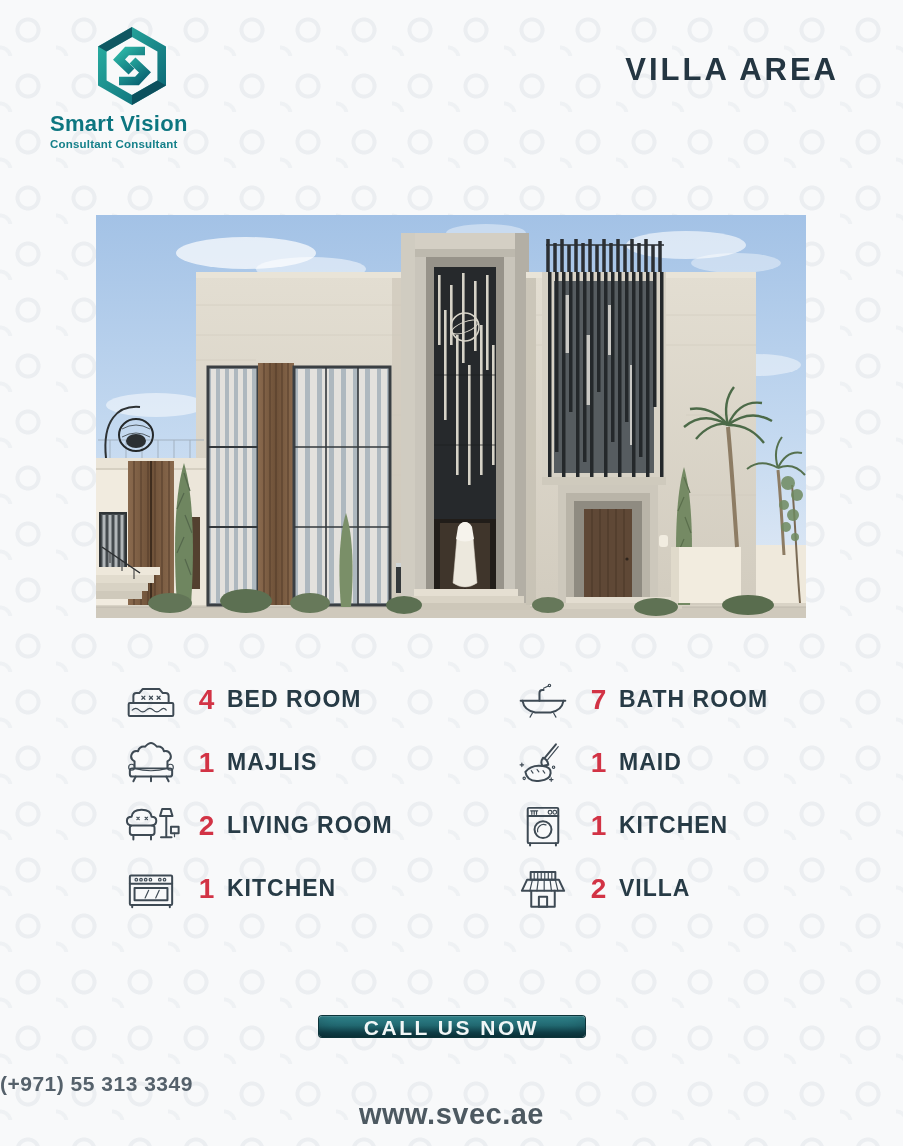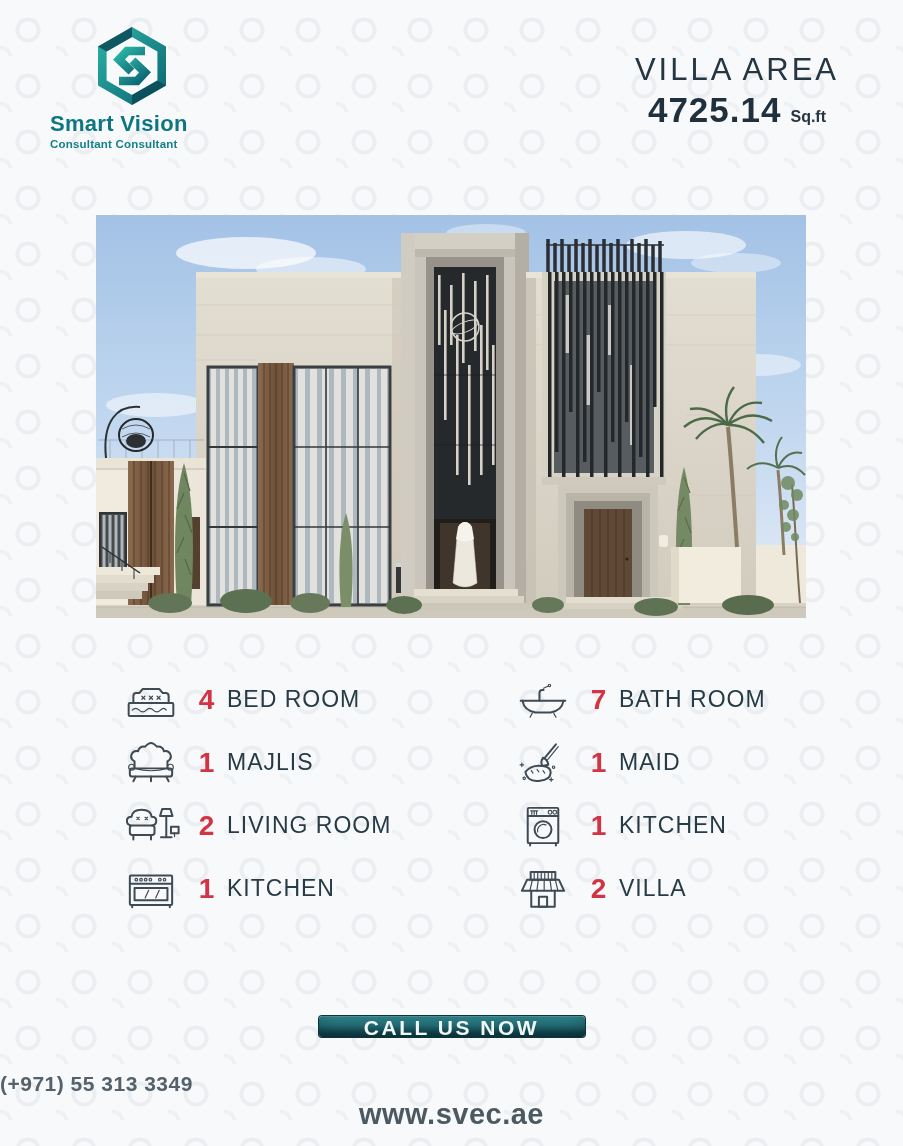--- a/index.html
+++ b/index.html
@@ -14,41 +14,41 @@
       radial-gradient(circle 15px at 0px 58px, rgba(255,255,255,0) 8px, rgba(222,227,231,.35) 9px, rgba(222,227,231,.35) 12px, rgba(255,255,255,0) 13px);
     background-size:56px 56px;
   }
   
   .brand { position:absolute; left:50px; top:24px; width:164px; }
   .logo-mark { width:92px; height:86px; display:block; margin:0 auto; }
   .brand-name { font-size:22px; font-weight:700; color:#0d7680; letter-spacing:.3px; margin-top:1px; }
   .brand-tagline { font-size:11.5px; font-weight:600; color:#15808a; margin-top:1px; letter-spacing:.2px; }
 
   .area { position:absolute; right:64px; top:52px; text-align:center; }
-  .area-label { font-size:31px; font-weight:400; color:#243642; letter-spacing:3px; }
+  .area-label { font-size:31px; font-weight:700; color:#243642; letter-spacing:3px; }
   .area-value-row { margin-top:2px; display:flex; align-items:baseline; justify-content:center; }
   .area-value { font-size:35px; font-weight:800; color:#20303c; letter-spacing:1px; }
   .area-unit { font-size:16px; font-weight:600; color:#28343f; margin-left:9px; }
 
   
   .villa { position:absolute; left:96px; top:215px; width:710px; height:403px; }
   .villa svg { display:block; width:100%; height:100%; }
 
   
   .features { position:absolute; left:118px; top:668px; width:710px; height:250px; }
   .feat-col { position:absolute; top:0; }
   .feat-col.left { left:0; width:382px; }
   .feat-col.right { left:392px; width:310px; }
   .feat { display:flex; align-items:center; height:63px; }
   .ficon { width:66px; display:flex; justify-content:center; align-items:center; }
   .ficon svg { width:58px; height:47px; }
   .ficon svg .st { stroke:#3e4a54; fill:none; stroke-width:1.7; stroke-linecap:round; stroke-linejoin:round; }
   .ficon svg .th { stroke:#3e4a54; fill:none; stroke-width:1; stroke-linecap:round; stroke-linejoin:round; }
   .fcount { font-size:28px; font-weight:800; color:#d23345; margin:0 11px 0 13px; min-width:19px; text-align:center; }
-  .flabel { font-size:23px; font-weight:400; color:#273b46; letter-spacing:1px; }
+  .flabel { font-size:23px; font-weight:700; color:#273b46; letter-spacing:1px; }
 
   
   .call-btn {
     position:absolute; left:50%; top:1016px; transform:translateX(-50%);
     width:266px; height:21px; border:none; border-radius:3px;
     color:#f0f6f6; font-size:21px; font-weight:700; letter-spacing:2.5px;
     font-family:inherit; cursor:pointer;
     background:linear-gradient(180deg,#37949c 0%,#257079 45%,#11414a 80%,#0c353c 100%);
     box-shadow:inset 0 0 20px rgba(5,32,38,.35), inset 0 1px 0 rgba(255,255,255,.18), 0 0 0 1px #0d343a;
   }
@@ -76,24 +76,20 @@
       <path d="M80,61.5 L46,81 L46,71 L71.4,56.5 Z" fill="#0c4a58" opacity=".85"></path>
       <path d="M59,27 H41 L33,35.5 L45.5,47.5" fill="none" stroke="url(#lg)" stroke-width="8.5"></path>
       <path d="M33,57 H51 L59,48.5 L46.5,36.5" fill="none" stroke="url(#lg)" stroke-width="8.5"></path>
     </svg>
     <div class="brand-name">Smart Vision</div>
     <div class="brand-tagline">Consultant Consultant</div>
   </div>
 
   <div class="area">
     <div class="area-label">VILLA AREA</div>
-    <div class="area-value-row">
-      <span class="area-value">4725.14</span>
-      <span class="area-unit">Sq.ft</span>
-    </div>
   </div>
 
   <div class="villa">
     <svg viewBox="0 0 710 403" preserveAspectRatio="none">
       <defs>
         <linearGradient id="sky" x1="0" y1="0" x2="0" y2="1">
           <stop offset="0" stop-color="#a3c2e6"></stop>
             <stop offset=".55" stop-color="#c4d9f0"></stop>
             <stop offset="1" stop-color="#e6edf6"></stop>
         </linearGradient>

